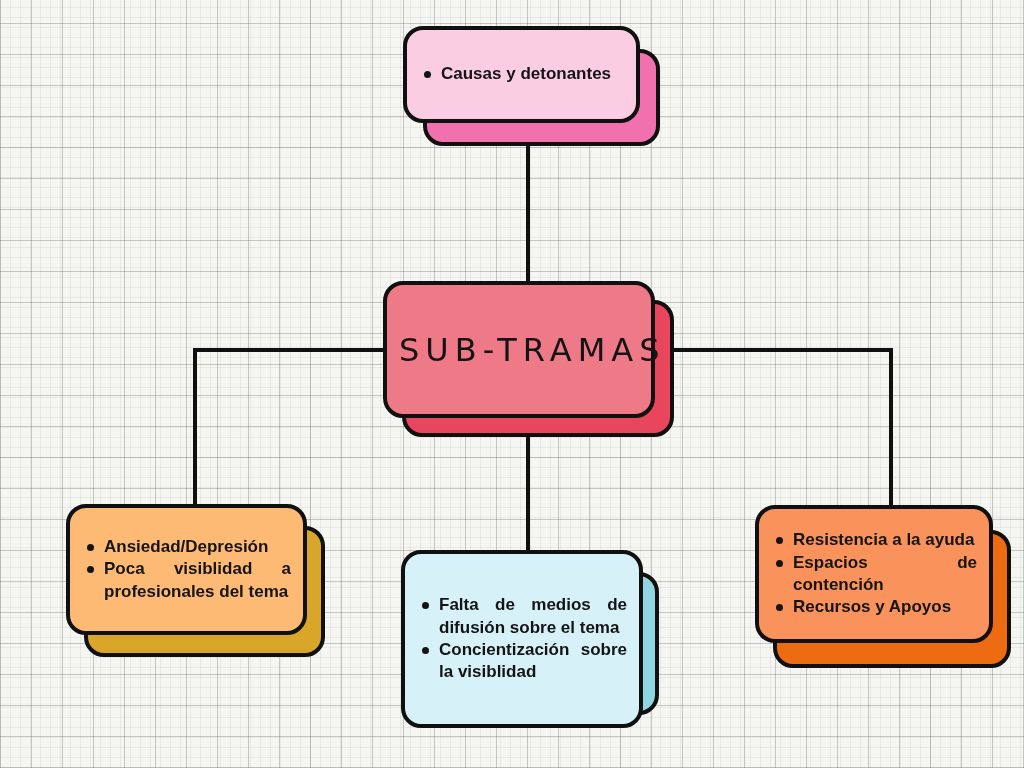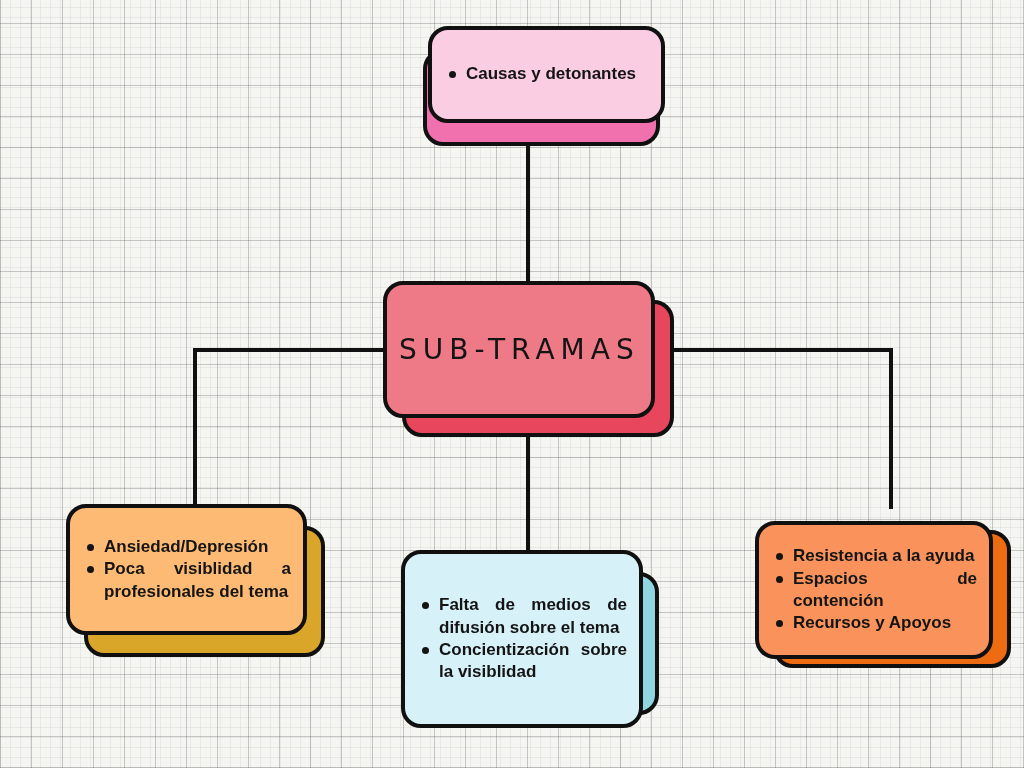--- a/index.html
+++ b/index.html
@@ -30,30 +30,30 @@
     list-style:none;margin:0;padding:0;
     font-weight:700;font-size:17px;line-height:1.32;color:#141414;
     text-align:justify;
   }
   .bullets li{position:relative;padding-left:22px;}
   .bullets li::before{
     content:"";position:absolute;left:5px;top:8px;width:7px;height:7px;
     border-radius:50%;background:#141414;
   }
   
-  .top-card{background:#fbcde3;margin-left:25px;}      .top-shadow{background:#f170ae;}
+  .top-card{background:#fbcde3;}      .top-shadow{background:#f170ae;}
   .center-card{background:#ee7a87;}   .center-shadow{background:#e8465c;}
   .left-card{background:#fdba74;}     .left-shadow{background:#d9a62a;}
   .bottom-card{background:#d6f1f8;}   .bottom-shadow{background:#8fd6e0;}
   .right-card{background:#f9935b;}    .right-shadow{background:#ed6c12;}
 
   .center-label{
     width:100%;text-align:right;
     font-family:"DejaVu Sans",sans-serif;
-    font-size:28px;font-weight:500;letter-spacing:6px;color:#141414;
+    font-size:32px;font-weight:500;letter-spacing:6px;color:#141414;
     white-space:nowrap;
   }
 
   
   .node-top{left:403px;top:26px;width:260px;height:128px;}
   .node-top .card-shadow{left:20px;top:23px;width:237px;height:97px;}
   .node-top .card{left:0;top:0;width:237px;height:97px;}
 
   .node-center{left:383px;top:281px;width:295px;height:160px;}
   .node-center .card-shadow{left:19px;top:19px;width:272px;height:137px;}
@@ -62,21 +62,21 @@
   .node-left{left:66px;top:504px;width:262px;height:158px;}
   .node-left .card-shadow{left:18px;top:22px;width:241px;height:131px;}
   .node-left .card{left:0;top:0;width:241px;height:131px;}
 
   .node-bottom{left:401px;top:550px;width:262px;height:170px;}
   .node-bottom .card-shadow{left:16px;top:22px;width:242px;height:143px;}
   .node-bottom .card{left:0;top:0;width:242px;height:178px;}
 
   .node-right{left:755px;top:505px;width:260px;height:170px;}
   .node-right .card-shadow{left:18px;top:25px;width:238px;height:138px;}
-  .node-right .card{left:0;top:0;width:238px;height:138px;margin-top:16px;}
+  .node-right .card{left:0;top:0;width:238px;height:138px;}
 
   .line-v-top{left:526px;top:146px;width:4px;height:140px;}
   .line-h-main{left:193px;top:348px;width:700px;height:4px;}
   .line-v-left{left:193px;top:348px;width:4px;height:160px;}
   .line-v-right{left:889px;top:348px;width:4px;height:161px;}
   .line-v-bottom{left:526px;top:420px;width:4px;height:134px;}
 </style>
 </head>
 <body>
 

